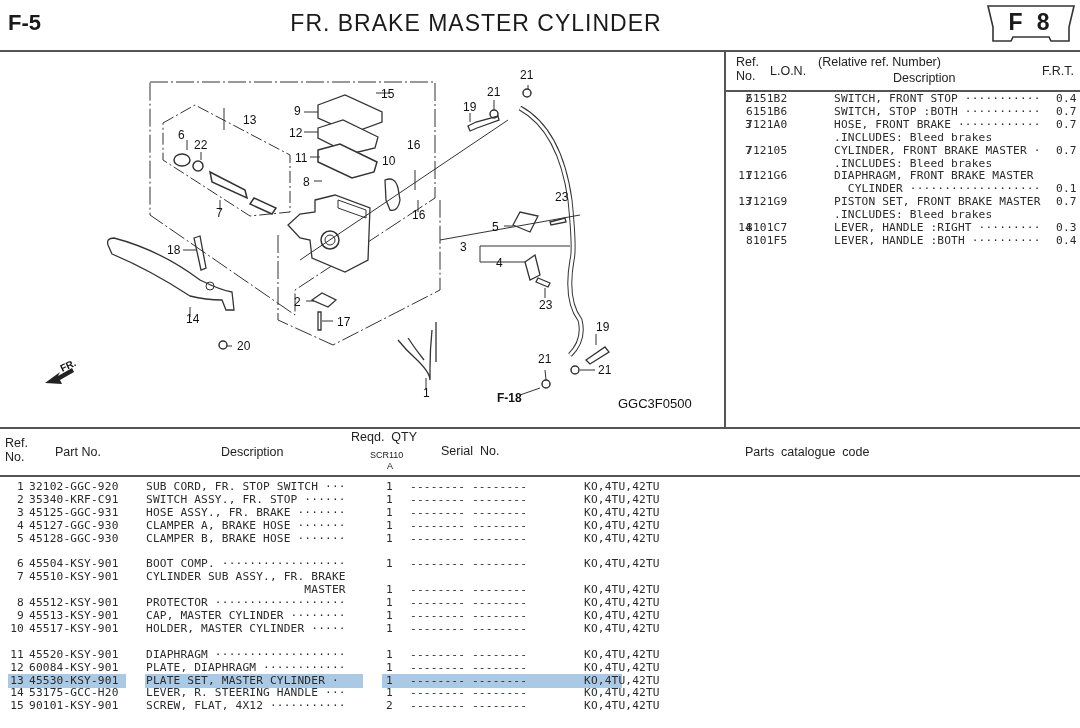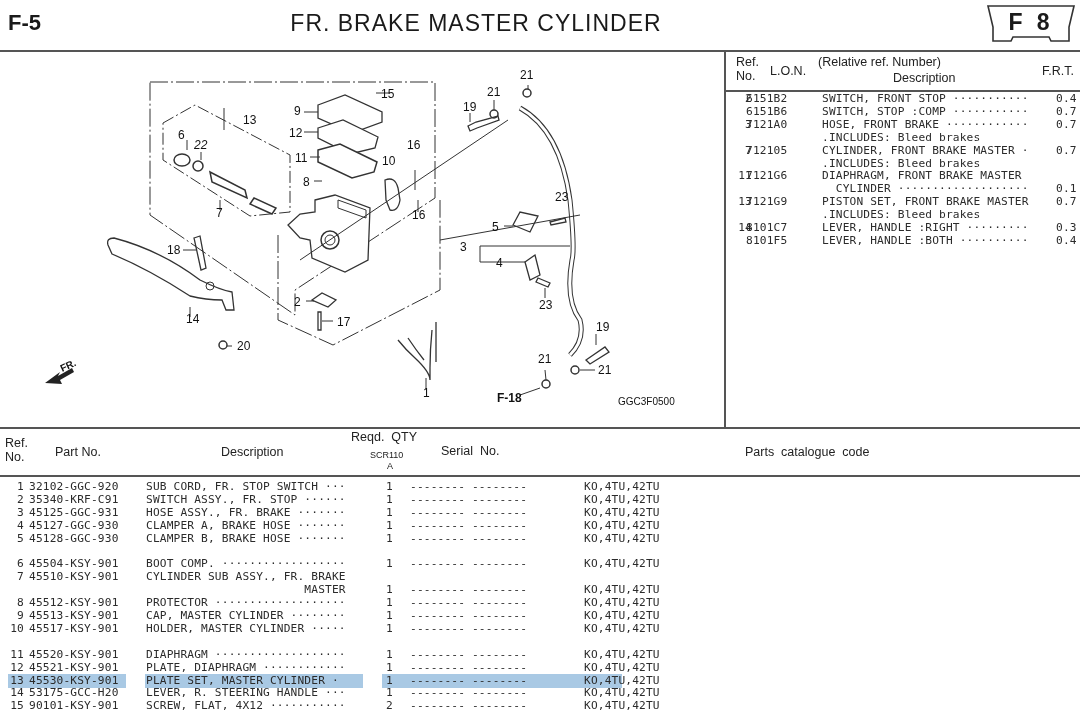--- a/index.html
+++ b/index.html
@@ -11,21 +11,21 @@
   #page-title span { margin-left:-20px; }
   #badge { left:985px; top:3px; width:92px; height:42px; }
   #badge-text { left:985px; top:9px; width:92px; text-align:center; font-size:23px; font-weight:bold; letter-spacing:4px; }
   .hline { position:absolute; height:2px; background:#555; }
   .vline { position:absolute; width:2px; background:#555; }
   
   .frt-h { font-size:12.5px; color:#222; }
   .frt-row { position:absolute; left:730px; width:350px; height:13px; }
   .frt-row .ref { position:absolute; left:0; width:22px; text-align:right; }
   .frt-row .lon { position:absolute; left:16px; }
-  .frt-row .desc { position:absolute; left:92px; }
+  .frt-row .desc { position:absolute; left:104px; }
   .frt-row .val { position:absolute; left:326px; }
   
   .th { font-size:12.5px; color:#222; }
   .prow { position:absolute; left:0; width:640px; height:13px; }
   .prow .ref { position:absolute; left:2px; width:22px; text-align:right; }
   .prow .pno { position:absolute; left:29px; }
   .prow .desc { position:absolute; left:146px; }
   .prow .qty { position:absolute; left:386px; }
   .prow .serial { position:absolute; left:410px; }
   .prow .codes { position:absolute; left:540px;margin-left:44px; }
@@ -52,21 +52,21 @@
     <div>Ref.</div>
     <div>No.</div>
   </div>
 <div class="abs frt-h" style="left:770px;top:64px;text-align:right;">L.O.N.</div>
 <div class="abs frt-h" style="left:818px;top:55px;">(Relative ref. Number)</div>
 <div class="abs frt-h" style="left:893px;top:71px;">Description</div>
 <div class="abs frt-h" style="left:1042px;top:64px;">F.R.T.</div>
 
 <div id="frt-rows">
     <div class="frt-row mono" style="top: 93px;"><span class="ref">2</span><span class="lon">6151B2</span><span class="desc">SWITCH, FRONT STOP ···········</span><span class="val">0.4</span></div>
-    <div class="frt-row mono" style="top: 105.9px;"><span class="ref"></span><span class="lon">6151B6</span><span class="desc">SWITCH, STOP :COMP ···········</span><span class="val">0.7</span></div>
+    <div class="frt-row mono" style="top: 105.9px;"><span class="ref"></span><span class="lon">6151B6</span><span class="desc">SWITCH, STOP :BOTH ···········</span><span class="val">0.7</span></div>
     <div class="frt-row mono" style="top: 118.8px;"><span class="ref">3</span><span class="lon">7121A0</span><span class="desc">HOSE, FRONT BRAKE ············</span><span class="val">0.7</span></div>
     <div class="frt-row mono" style="top: 131.7px;"><span class="ref"></span><span class="lon"></span><span class="desc">.INCLUDES: Bleed brakes</span><span class="val"></span></div>
     <div class="frt-row mono" style="top: 144.6px;"><span class="ref">7</span><span class="lon">712105</span><span class="desc">CYLINDER, FRONT BRAKE MASTER ·</span><span class="val">0.7</span></div>
     <div class="frt-row mono" style="top: 157.5px;"><span class="ref"></span><span class="lon"></span><span class="desc">.INCLUDES: Bleed brakes</span><span class="val"></span></div>
     <div class="frt-row mono" style="top: 170.4px;"><span class="ref">11</span><span class="lon">7121G6</span><span class="desc">DIAPHRAGM, FRONT BRAKE MASTER</span><span class="val"></span></div>
     <div class="frt-row mono" style="top: 183.3px;"><span class="ref"></span><span class="lon"></span><span class="desc">  CYLINDER ···················</span><span class="val">0.1</span></div>
     <div class="frt-row mono" style="top: 196.2px;"><span class="ref">13</span><span class="lon">7121G9</span><span class="desc">PISTON SET, FRONT BRAKE MASTER</span><span class="val">0.7</span></div>
     <div class="frt-row mono" style="top: 209.1px;"><span class="ref"></span><span class="lon"></span><span class="desc">.INCLUDES: Bleed brakes</span><span class="val"></span></div>
     <div class="frt-row mono" style="top: 222px;"><span class="ref">14</span><span class="lon">8101C7</span><span class="desc">LEVER, HANDLE :RIGHT ·········</span><span class="val">0.3</span></div>
     <div class="frt-row mono" style="top: 234.9px;"><span class="ref"></span><span class="lon">8101F5</span><span class="desc">LEVER, HANDLE :BOTH ··········</span><span class="val">0.4</span></div>
@@ -127,21 +127,21 @@
     <path d="M304 112 L318 112 M304 132 L318 132 M310 157 L320 157 M314 181 L322 181 M376 93 L390 93 M224 130 L224 108 M187 150 L187 140 M201 160 L201 152 M220 200 L220 210 M183 250 L196 250 M190 317 L190 307 M232 346 L227 346 M306 301 L314 301 M333 321 L322 321 M415 170 L415 190 M418 200 L418 212 M504 226 L513 226 M480 246 L570 246 M480 246 L480 262 M480 262 L525 262 M545 298 L545 288 M596 334 L596 345 M545 370 L546 380 M595 370 L580 370 M528 85 L528 89 M494 100 L494 110 M470 113 L470 122 M520 395 L540 388 M426 378 L426 390"></path>
 
     <path d="M300 260 L508 120 M440 240 L580 215"></path>
 
     <path d="M45 383 L60 372 L58 376 L72 368 L74 372 L60 380 L62 384 Z" fill="#222" stroke="none"></path>
   </g>
 </svg>
 
 <div class="callout" style="left:60px;top:360px;font-weight:bold;font-size:10px;transform:rotate(-25deg);">FR.</div>
 <div class="callout" style="left:497px;top:391px;font-weight:bold;font-size:12px;">F-18</div>
-<div class="callout" style="left:618px;top:396px;font-size:10px;">GGC3F0500</div>
+<div class="callout" style="left:618px;top:396px;font-size:13px;">GGC3F0500</div>
 
 <div class="callout" style="left:423px;top:386px;">1</div>
 <div class="callout" style="left:294px;top:295px;">2</div>
 <div class="callout" style="left:460px;top:240px;">3</div>
 <div class="callout" style="left:496px;top:256px;">4</div>
 <div class="callout" style="left:492px;top:220px;">5</div>
 <div class="callout" style="left:178px;top:128px;">6</div>
 <div class="callout" style="left:216px;top:206px;">7</div>
 <div class="callout" style="left:303px;top:175px;">8</div>
 <div class="callout" style="left:294px;top:104px;">9</div>
@@ -155,21 +155,21 @@
 <div class="callout" style="left:412px;top:208px;">16</div>
 <div class="callout" style="left:337px;top:315px;">17</div>
 <div class="callout" style="left:167px;top:243px;">18</div>
 <div class="callout" style="left:463px;top:100px;">19</div>
 <div class="callout" style="left:596px;top:320px;">19</div>
 <div class="callout" style="left:237px;top:339px;">20</div>
 <div class="callout" style="left:520px;top:68px;">21</div>
 <div class="callout" style="left:487px;top:85px;">21</div>
 <div class="callout" style="left:538px;top:352px;">21</div>
 <div class="callout" style="left:598px;top:363px;">21</div>
-<div class="callout" style="left:194px;top:138px;font-style:italic;">22</div>
+<div class="callout" style="left:194px;top:138px;">22</div>
 <div class="callout" style="left:555px;top:190px;">23</div>
 <div class="callout" style="left:539px;top:298px;">23</div>
 
 <div class="abs th" style="left:5px;top:436px;">
     <div>Ref.</div>
     <div>No.</div>
   </div>
 <div class="abs th" style="left:55px;top:445px;">Part No.</div>
 <div class="abs th" style="left:221px;top:445px;">Description</div>
 <div class="abs th" style="left:351px;top:430px;white-space:pre;">Reqd.  QTY</div>
@@ -184,20 +184,20 @@
     <div class="prow mono" style="top: 506.8px;"><span class="ref">3</span><span class="pno">45125-GGC-931</span><span class="desc">HOSE ASSY., FR. BRAKE ·······</span><span class="qty">1</span><span class="serial">-------- --------</span><span class="codes">KO,4TU,42TU</span></div>
     <div class="prow mono" style="top: 519.7px;"><span class="ref">4</span><span class="pno">45127-GGC-930</span><span class="desc">CLAMPER A, BRAKE HOSE ·······</span><span class="qty">1</span><span class="serial">-------- --------</span><span class="codes">KO,4TU,42TU</span></div>
     <div class="prow mono" style="top: 532.6px;"><span class="ref">5</span><span class="pno">45128-GGC-930</span><span class="desc">CLAMPER B, BRAKE HOSE ·······</span><span class="qty">1</span><span class="serial">-------- --------</span><span class="codes">KO,4TU,42TU</span></div>
     <div class="prow mono" style="top: 558.4px;"><span class="ref">6</span><span class="pno">45504-KSY-901</span><span class="desc">BOOT COMP. ··················</span><span class="qty">1</span><span class="serial">-------- --------</span><span class="codes">KO,4TU,42TU</span></div>
     <div class="prow mono" style="top: 571.3px;"><span class="ref">7</span><span class="pno">45510-KSY-901</span><span class="desc">CYLINDER SUB ASSY., FR. BRAKE</span><span class="qty"></span><span class="serial"></span><span class="codes"></span></div>
     <div class="prow mono" style="top: 584.2px; text-align: right;"><span class="ref"></span><span class="pno"></span><span class="desc">                       MASTER</span><span class="qty">1</span><span class="serial">-------- --------</span><span class="codes">KO,4TU,42TU</span></div>
     <div class="prow mono" style="top: 597.1px;"><span class="ref">8</span><span class="pno">45512-KSY-901</span><span class="desc">PROTECTOR ···················</span><span class="qty">1</span><span class="serial">-------- --------</span><span class="codes">KO,4TU,42TU</span></div>
     <div class="prow mono" style="top: 610px;"><span class="ref">9</span><span class="pno">45513-KSY-901</span><span class="desc">CAP, MASTER CYLINDER ········</span><span class="qty">1</span><span class="serial">-------- --------</span><span class="codes">KO,4TU,42TU</span></div>
     <div class="prow mono" style="top: 622.9px;"><span class="ref">10</span><span class="pno">45517-KSY-901</span><span class="desc">HOLDER, MASTER CYLINDER ·····</span><span class="qty">1</span><span class="serial">-------- --------</span><span class="codes">KO,4TU,42TU</span></div>
     <div class="prow mono" style="top: 648.7px;"><span class="ref">11</span><span class="pno">45520-KSY-901</span><span class="desc">DIAPHRAGM ···················</span><span class="qty">1</span><span class="serial">-------- --------</span><span class="codes">KO,4TU,42TU</span></div>
-    <div class="prow mono" style="top: 661.6px;"><span class="ref">12</span><span class="pno">45521-KSY-901</span><span class="desc">PLATE, DIAPHRAGM ············</span><span class="qty">1</span><span class="serial">-------- --------</span><span class="codes">KO,4TU,42TU</span></div>
+    <div class="prow mono" style="top: 661.6px;"><span class="ref">12</span><span class="pno">60084-KSY-901</span><span class="desc">PLATE, DIAPHRAGM ············</span><span class="qty">1</span><span class="serial">-------- --------</span><span class="codes">KO,4TU,42TU</span></div>
     <div class="hl" style="left: 8px; width: 118px; top: 673.5px;"></div>
     <div class="hl" style="left: 145px; width: 218px; top: 673.5px;"></div>
     <div class="hl" style="left: 382px; width: 240px; top: 673.5px;"></div>
     <div class="prow mono" style="top: 674.5px;"><span class="ref">13</span><span class="pno">45530-KSY-901</span><span class="desc">PLATE SET, MASTER CYLINDER ·</span><span class="qty">1</span><span class="serial">-------- --------</span><span class="codes">KO,4TU,42TU</span></div>
     <div class="prow mono" style="top: 687.4px;"><span class="ref">14</span><span class="pno">53175-GCC-H20</span><span class="desc">LEVER, R. STEERING HANDLE ···</span><span class="qty">1</span><span class="serial">-------- --------</span><span class="codes">KO,4TU,42TU</span></div>
     <div class="prow mono" style="top: 700.3px;"><span class="ref">15</span><span class="pno">90101-KSY-901</span><span class="desc">SCREW, FLAT, 4X12 ···········</span><span class="qty">2</span><span class="serial">-------- --------</span><span class="codes">KO,4TU,42TU</span></div>
   </div>
 
 </body></html>

